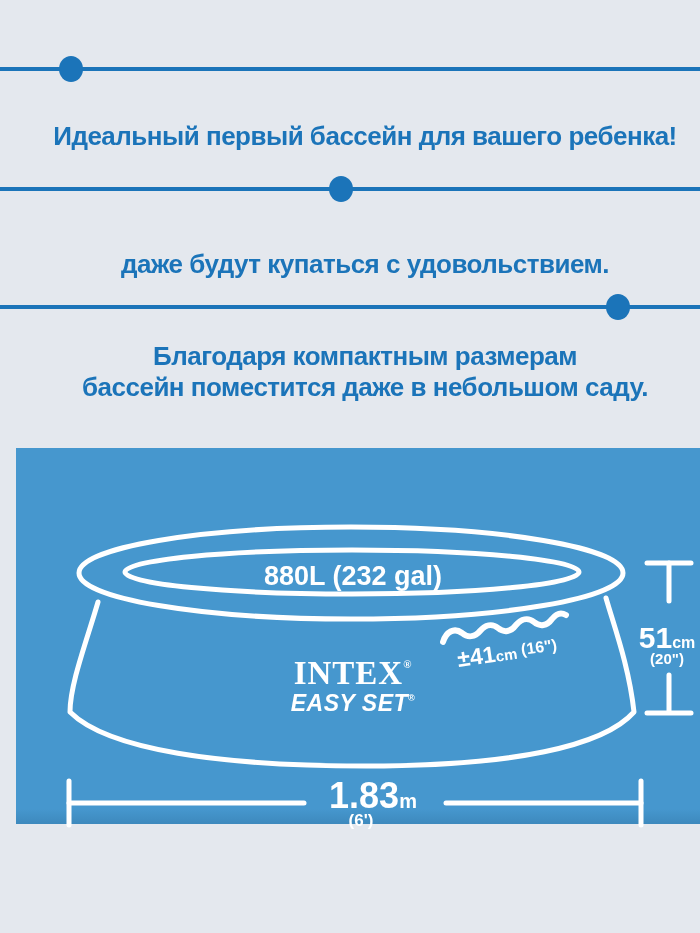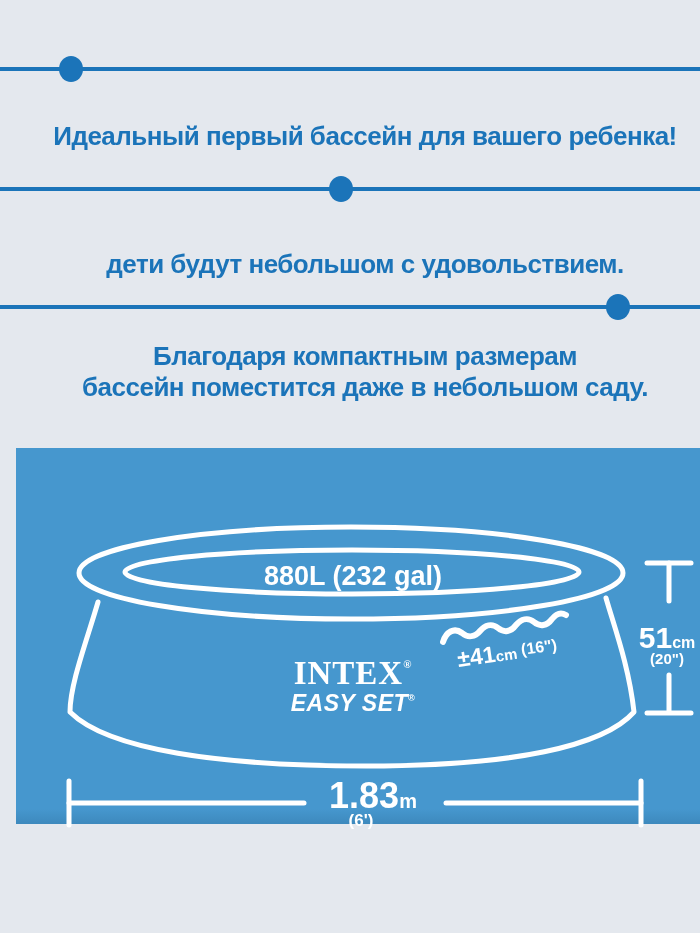--- a/index.html
+++ b/index.html
@@ -87,21 +87,21 @@
   <div class="claim claim1">
     <span>Идеальный первый бассейн для вашего ребенка!</span>
   </div>
 
   <div class="sep sep2">
     <span class="dot dot2"></span>
   </div>
 
   <div class="claim claim2">
     <br>
-    <span>дети будут небольшом с удовольствием.</span>
+    <span>даже будут купаться с удовольствием.</span>
   </div>
 
   <div class="sep sep3">
     <span class="dot dot3"></span>
   </div>
 
   <div class="claim claim3">
     <span>Благодаря компактным размерам</span><br>
     <span>бассейн поместится даже в небольшом саду.</span>
   </div>

